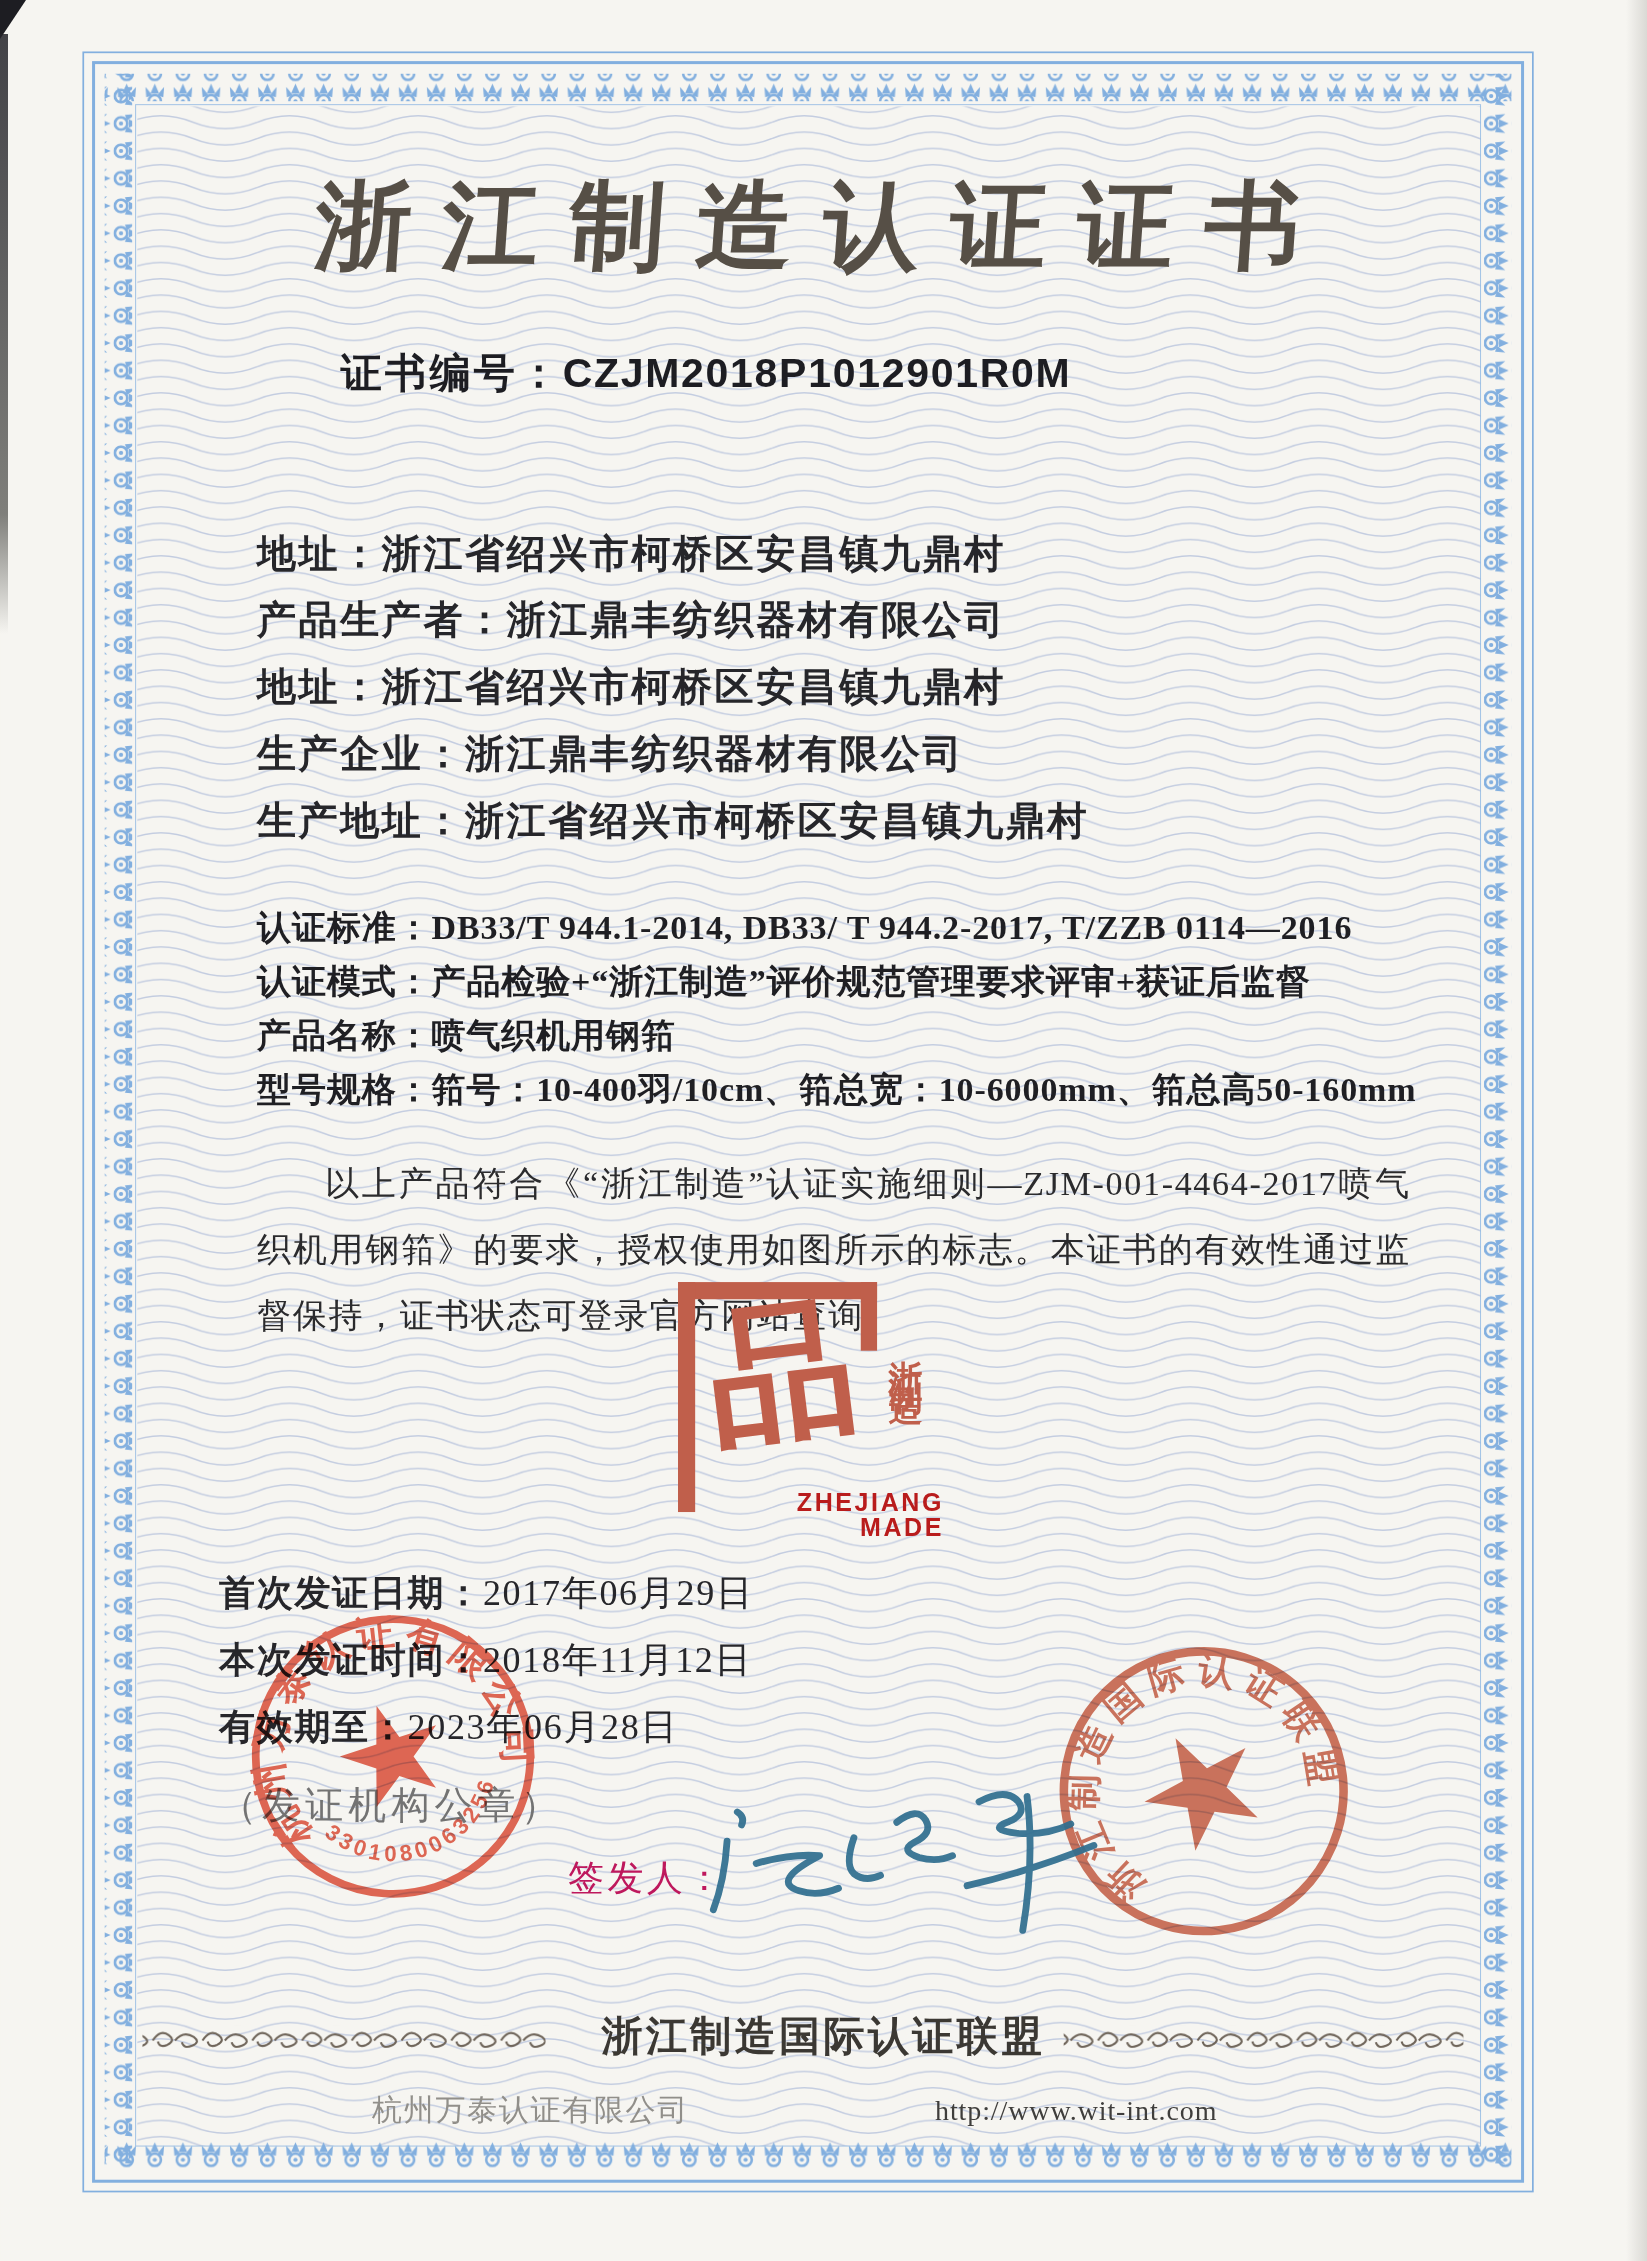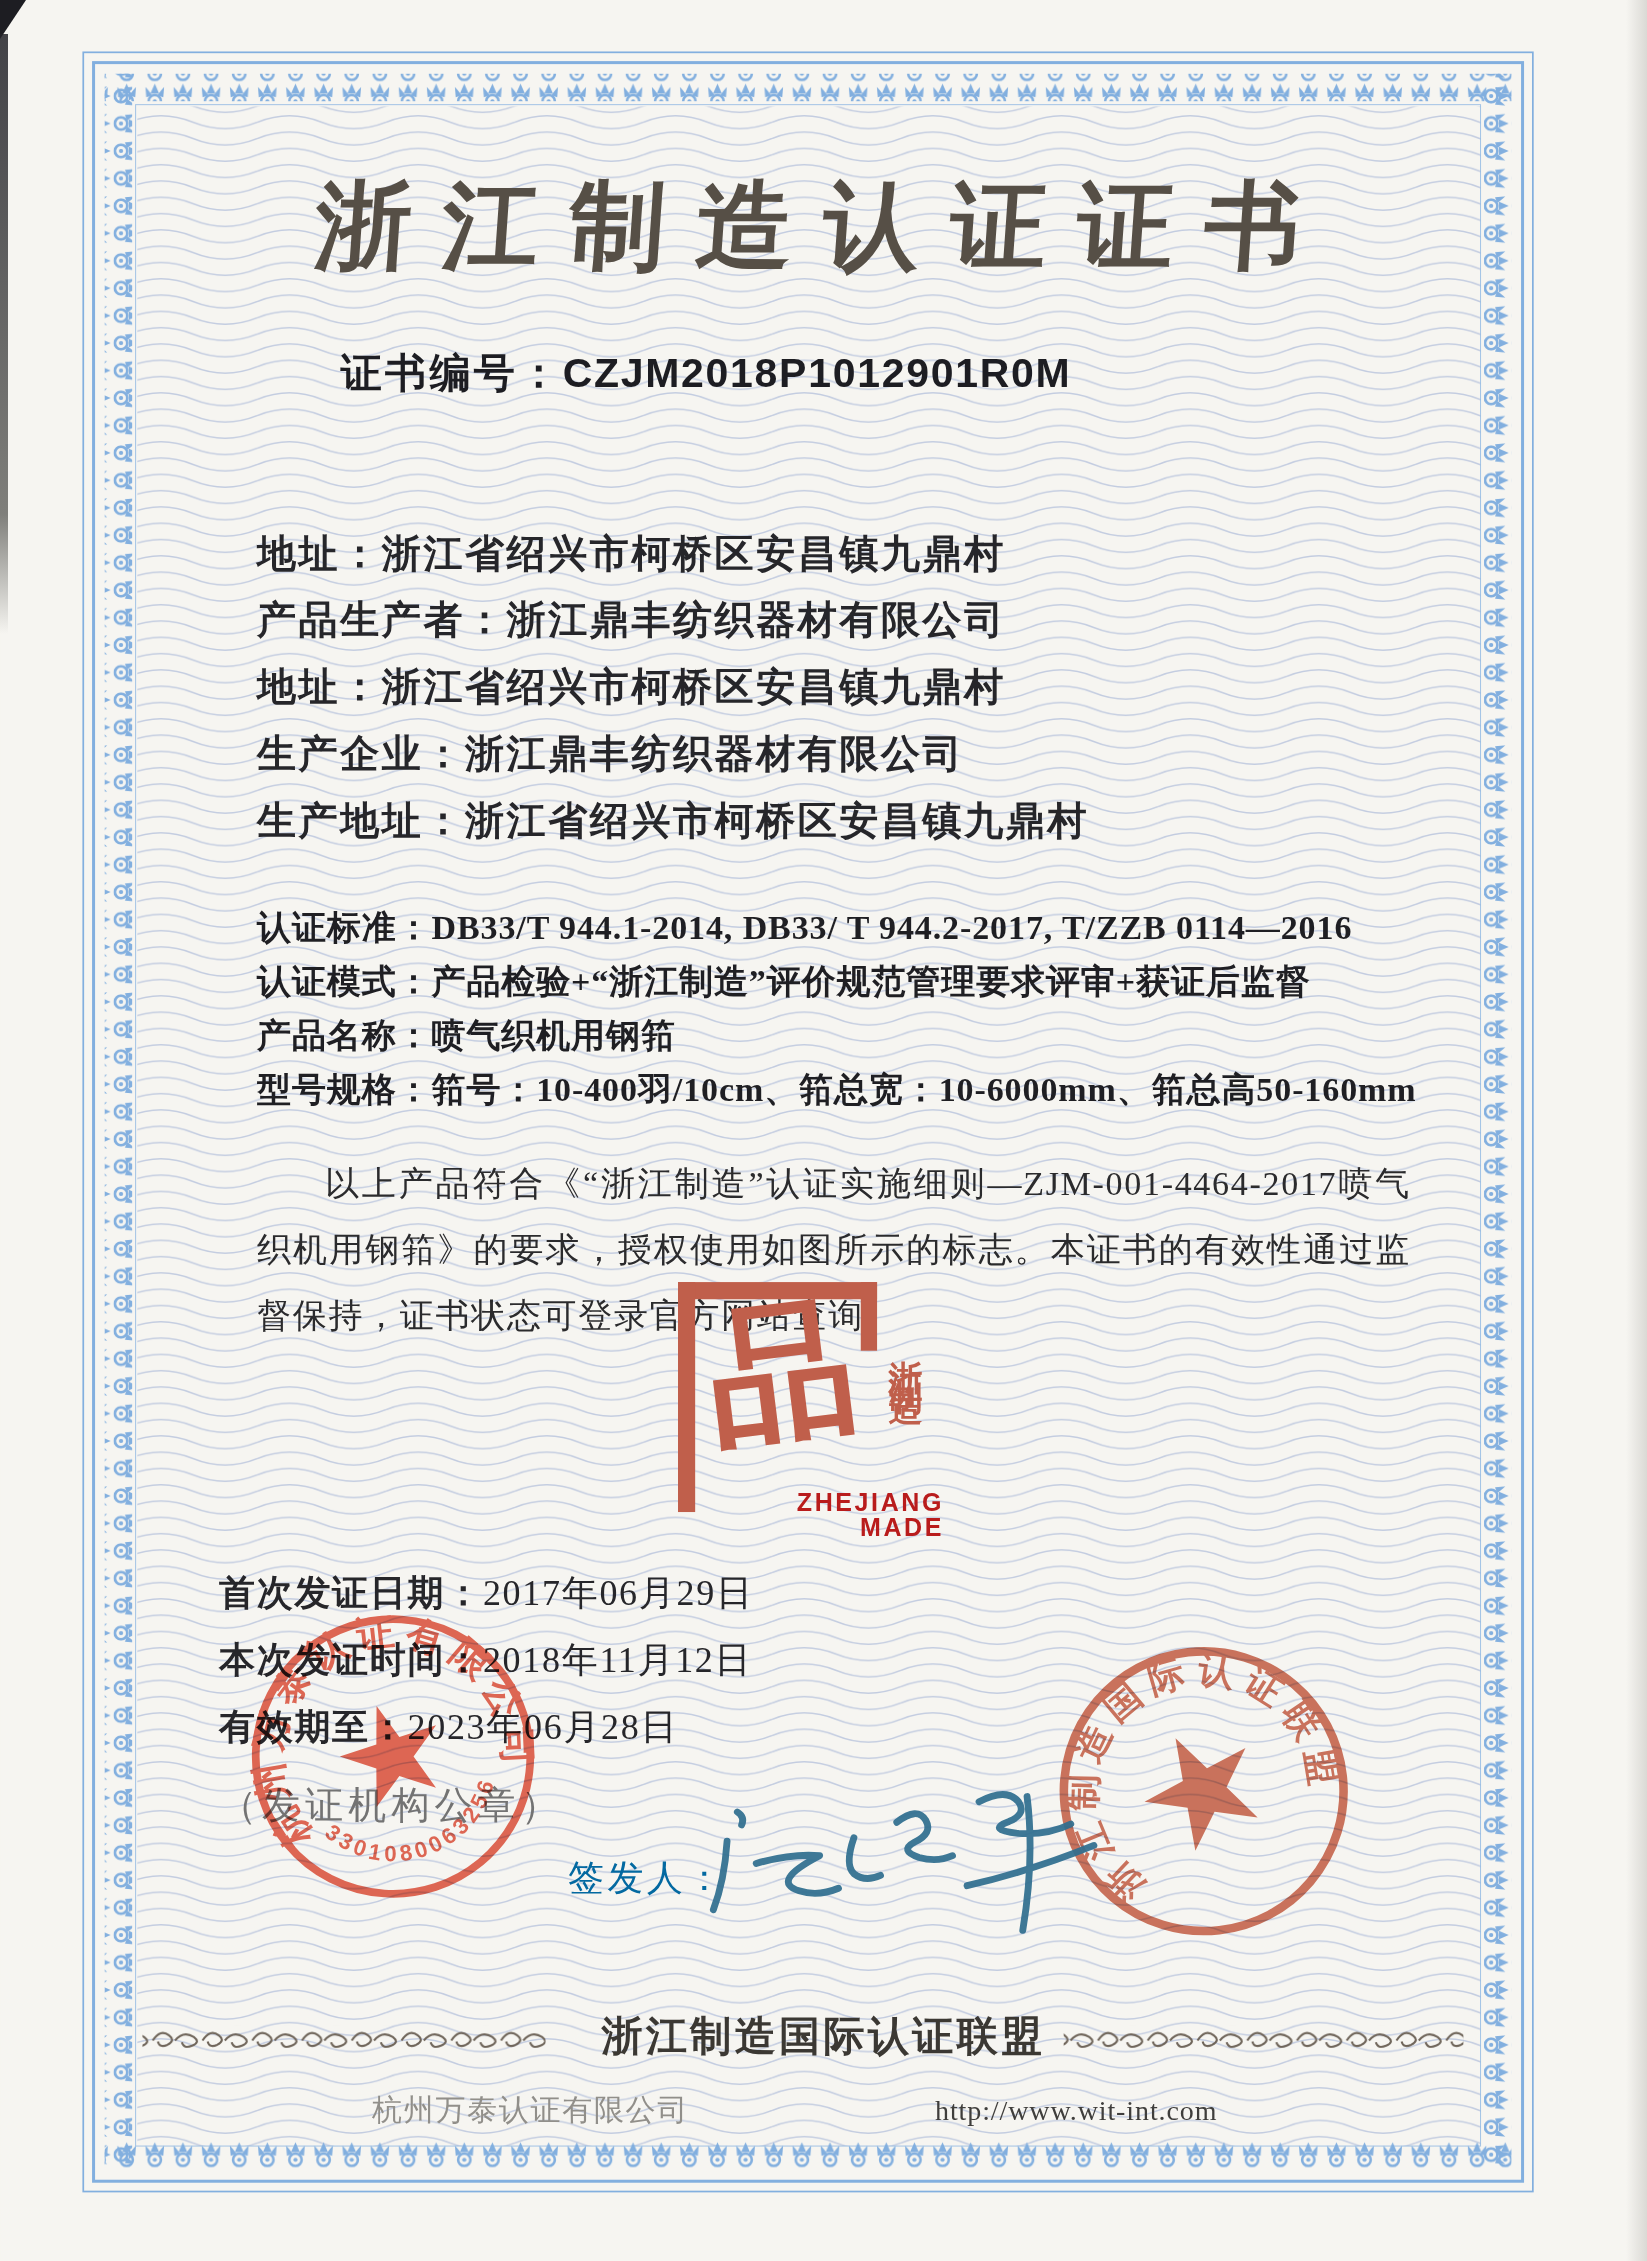--- a/index.html
+++ b/index.html
@@ -21,21 +21,21 @@
   .logo{left:678px;top:1282px;width:266px;height:249px;z-index:3;}
   .logo .mark{position:absolute;left:29px;top:15.4px;font:700 148px/1 "DejaVu Serif",serif;
               color:#c05f4b;transform:rotate(-7deg);}
   .logo .side{position:absolute;left:211px;top:51px;height:172px;writing-mode:vertical-rl;
               font:700 34px/1 "Liberation Sans",sans-serif;color:#c05f4b;letter-spacing:10.3px;}
   .logo .bottom{position:absolute;left:26px;top:208px;font:700 25px/1 "Liberation Sans",sans-serif;
                 color:#b91c1c;letter-spacing:2.6px;text-align:right;}
   .date-line{left:219px;font:700 36px/1 "Liberation Sans",sans-serif;color:#26262a;letter-spacing:1.7px;}
   .date-line .val{font-family:"Liberation Serif",serif;font-weight:400;}
   .seal-note{left:219px;top:1786px;font:400 38px/1 "Liberation Serif",serif;color:#737373;letter-spacing:5.1px;}
-  .issuer-label{left:568px;top:1860px;font:400 36px/1 "Liberation Serif",serif;color:#0369a1;letter-spacing:3.4px;}
+  .issuer-label{left:568px;top:1860px;font:400 36px/1 "Liberation Serif",serif;color:#be185d;letter-spacing:3.4px;}
   .stamp{position:absolute;z-index:4;mix-blend-mode:multiply;opacity:.85;}
   .signature{position:absolute;left:703px;top:1776px;z-index:5;}
   .footer-alliance{left:0;top:2016px;width:1647px;text-align:center;
                    font:700 41px/1 "Liberation Sans",sans-serif;color:#3b3833;letter-spacing:3.4px;}
   .footer-org{left:372px;top:2095px;font:400 30px/1 "Liberation Serif",serif;color:#918f8a;letter-spacing:1.7px;}
   .footer-url{left:935px;top:2097px;font:400 28px/1 "Liberation Serif",serif;color:#3f3e3c;letter-spacing:0.9px;}
   .edge-right{right:0;top:0;width:20.6px;height:2261px;z-index:6;
               background:linear-gradient(90deg,rgba(120,118,112,0),rgba(120,118,112,.22));}
   .edge-corner{left:0;top:0;width:0;height:0;z-index:6;
                border-top:39px solid #1d1d22;border-right:26px solid transparent;}

